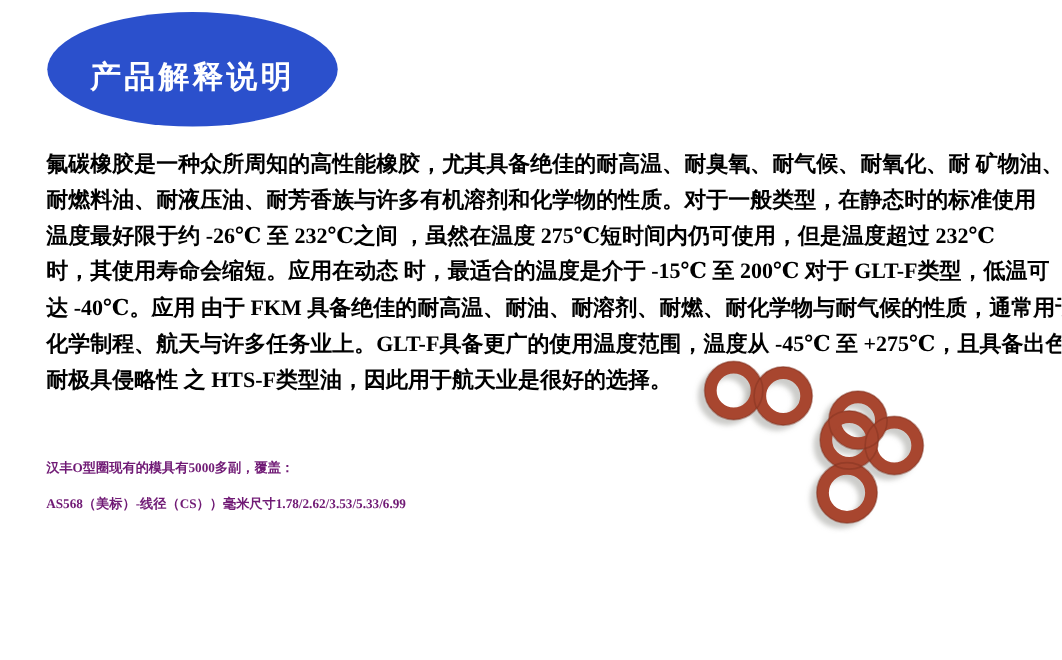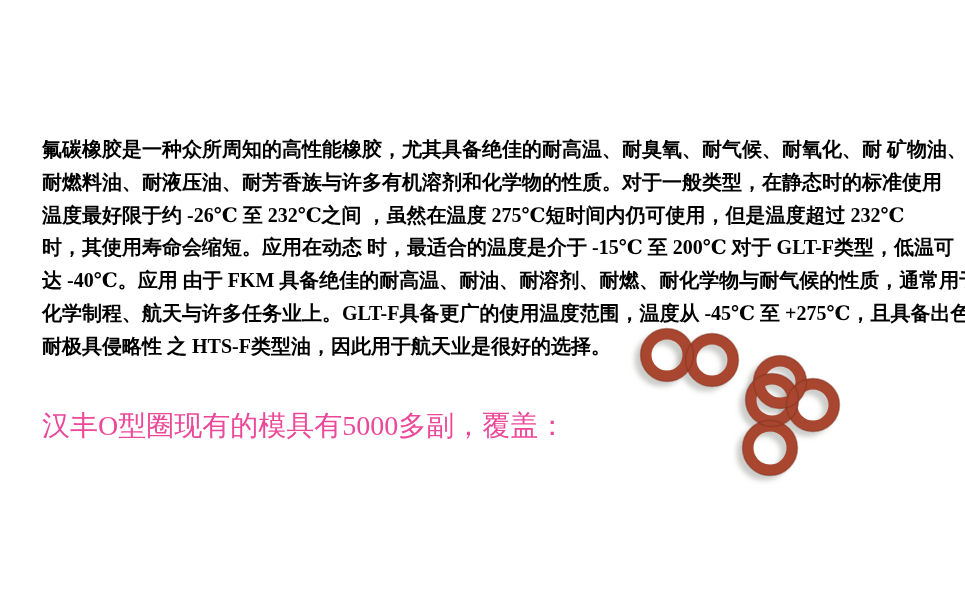--- a/index.html
+++ b/index.html
@@ -32,49 +32,53 @@
     color:#000000;
     font-size:20px;
     font-weight:bold;
     line-height:32.8px;
     white-space:nowrap;
   }
   .specs{
     position:absolute;
     left:42px;top:409px;
     width:900px;
-    color:#ec4899;
-    font-size:28px;
-    font-weight:normal;
+    color:#701a75;
+    font-size:12px;
+    font-weight:bold;
     line-height:33px;
     white-space:nowrap;
   }
   .orings{
     position:absolute;
     left:620px;top:320px;
   }
 </style>
 </head>
 <body>
 
 <div class="page">
 
+  <div class="title-badge">
+    <span class="title-text">产品解释说明</span>
+  </div>
 
   <div class="body-text">
     <div>氟碳橡胶是一种众所周知的高性能橡胶，尤其具备绝佳的耐高温、耐臭氧、耐气候、耐氧化、耐 矿物油、</div>
     <div>耐燃料油、耐液压油、耐芳香族与许多有机溶剂和化学物的性质。对于一般类型，在静态时的标准使用</div>
     <div>温度最好限于约 -26℃ 至 232℃之间 ，虽然在温度 275℃短时间内仍可使用，但是温度超过 232℃</div>
     <div>时，其使用寿命会缩短。应用在动态 时，最适合的温度是介于 -15℃ 至 200℃  对于 GLT-F类型，低温可</div>
     <div>达 -40℃。应用 由于 FKM 具备绝佳的耐高温、耐油、耐溶剂、耐燃、耐化学物与耐气候的性质，通常用于汽 车业</div>
     <div>化学制程、航天与许多任务业上。GLT-F具备更广的使用温度范围，温度从 -45℃ 至 +275℃，且具备出色的</div>
     <div>耐极具侵略性 之 HTS-F类型油，因此用于航天业是很好的选择。</div>
   </div>
 
   <div class="specs">
     <div>汉丰O型圈现有的模具有5000多副，覆盖：</div>
+    <div>AS568（美标）-线径（CS））毫米尺寸1.78/2.62/3.53/5.33/6.99</div>
   </div>
 
   <svg class="orings" width="270" height="165" viewBox="0 0 270 165" aria-hidden="true">
     <defs>
       <filter id="softblur" x="-30%" y="-30%" width="160%" height="160%">
         <feGaussianBlur stdDeviation="2.6"></feGaussianBlur>
       </filter>
     </defs>
 
     <g fill="none" stroke="var(--ring-shadow-color,#9a9a94)" stroke-opacity="0.5" stroke-width="11" filter="url(#softblur)" transform="translate(-6,5)">

